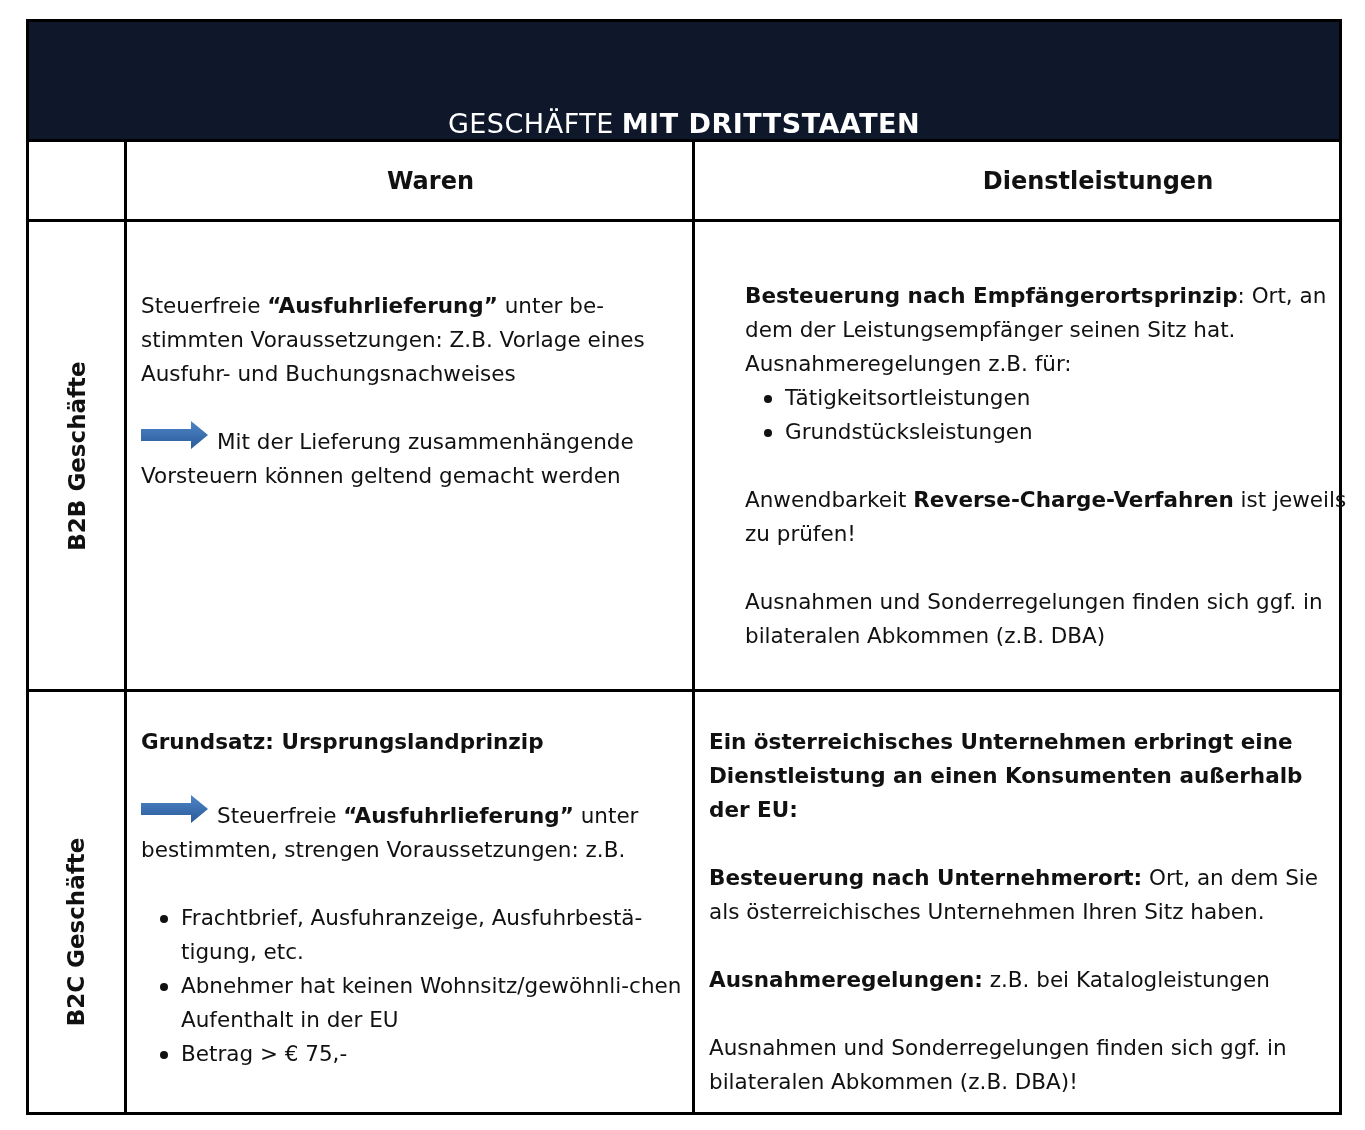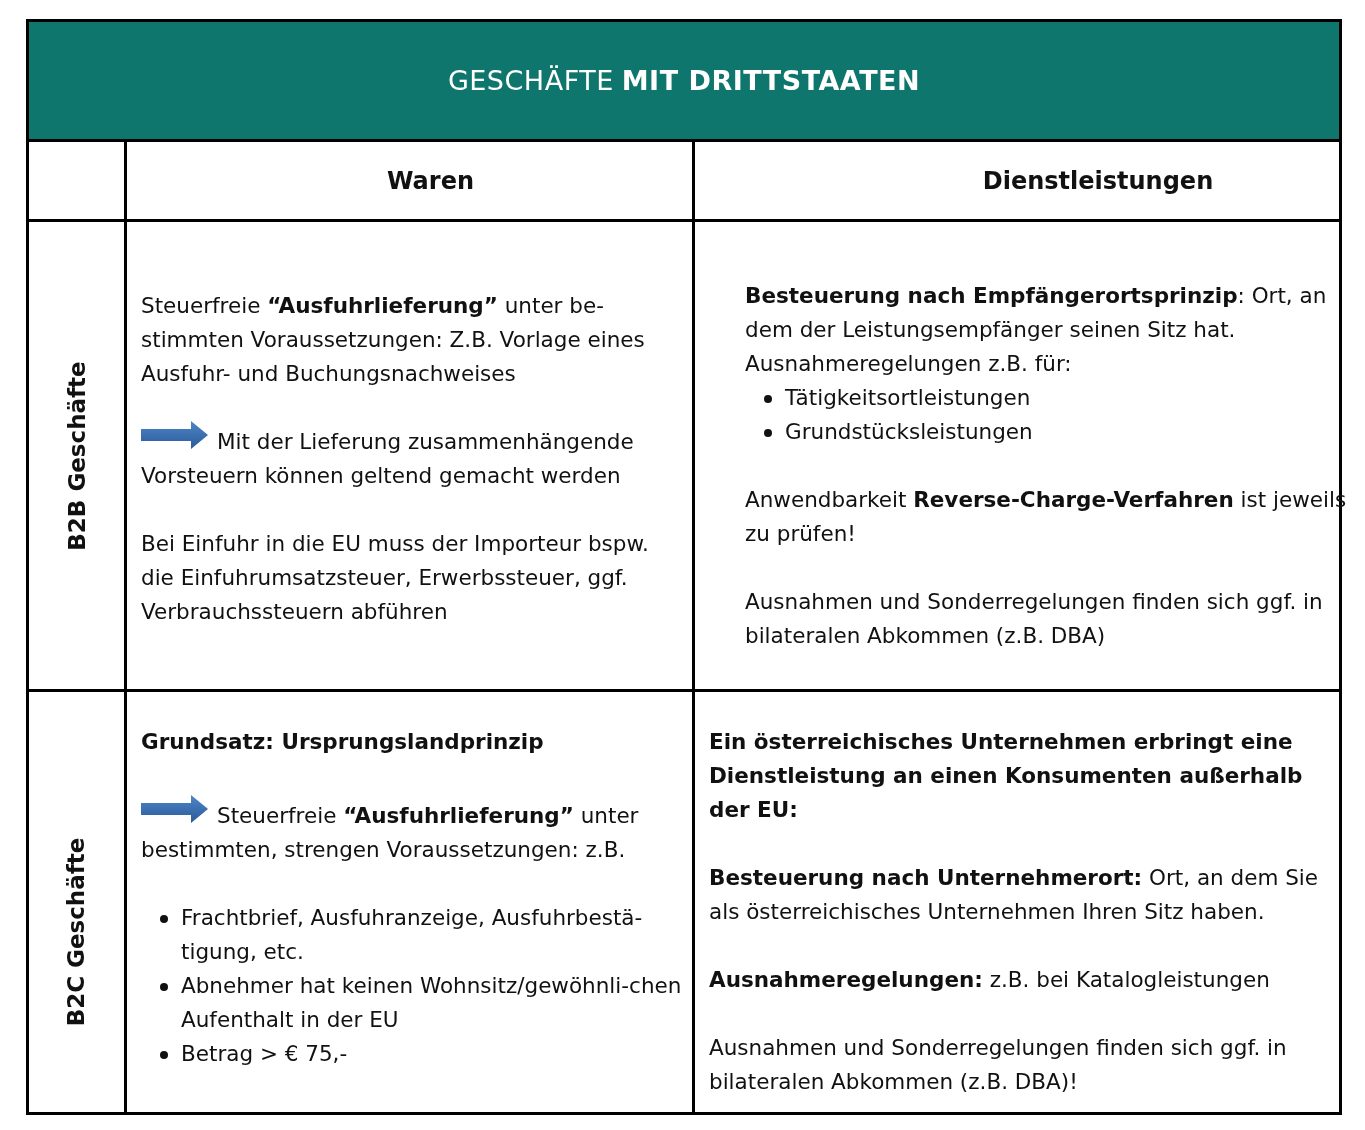--- a/index.html
+++ b/index.html
@@ -3,22 +3,22 @@
 <meta charset="utf-8">
 <style>
   html, body { margin: 0; padding: 0; background: #ffffff; }
   body { width: 1365px; height: 1130px; position: relative; font-family: "DejaVu Sans", sans-serif; color: #111; }
   .frame {
     position: absolute; left: 26px; top: 19px; width: 1316px; height: 1096px;
     box-sizing: border-box; border: 3px solid #000;
   }
   .banner {
     position: absolute; left: 0; top: 0; right: 0; height: 117px;
-    background: #0f766e; border-bottom: 3px solid #000;
-    display: flex; align-items: center; justify-content: center;
+    background: #0f172a; border-bottom: 3px solid #000;
+    display: flex; align-items: flex-end; justify-content: center;
     color: #fff; font-size: 27px; letter-spacing: 0.5px;
   }
   .banner .light { font-weight: normal; }
   .banner .strong { font-weight: bold; margin-left: 8px; }
   .vline { position: absolute; top: 120px; bottom: 0; width: 3px; background: #000; }
   .hline { position: absolute; left: 0; right: 0; height: 3px; background: #000; }
   .colhead {
     position: absolute; top: 120px; height: 80px;
     display: flex; align-items: center; justify-content: center;
     font-weight: bold; font-size: 24px; padding-left: 21px;
@@ -77,21 +77,20 @@
         <defs>
             <linearGradient id="ag1" x1="0" y1="0" x2="0" y2="1">
               <stop offset="0" stop-color="#4f86c6"></stop>
               <stop offset="1" stop-color="#2a5a9a"></stop>
             </linearGradient>
           </defs>
         <polygon points="0,9 50,9 50,1 67,15 50,29 50,21 0,21" fill="url(#ag1)"></polygon>
       </svg><span>Mit der Lieferung zusammenhängende Vorsteuern können geltend gemacht werden</span>
     </p>
     <div class="gap"></div>
-    <p>Bei Einfuhr in die EU muss der Importeur bspw. die Einfuhrumsatzsteuer, Erwerbssteuer, ggf. Verbrauchssteuern abführen</p>
   </div>
 
   <div class="cell" style="left:680px; top:257px; width:625px;margin-left:36px;">
     <p><b>Besteuerung nach Empfängerortsprinzip</b><span>: Ort, an dem der Leistungsempfänger seinen Sitz hat. Ausnahmeregelungen z.B. für:</span></p>
     <ul>
       <li>Tätigkeitsortleistungen</li>
       <li>Grundstücksleistungen</li>
     </ul>
     <div class="gap"></div>
     <p><span>Anwendbarkeit </span><b>Reverse-Charge-Verfahren</b><span> ist jeweils zu prüfen!</span></p>

